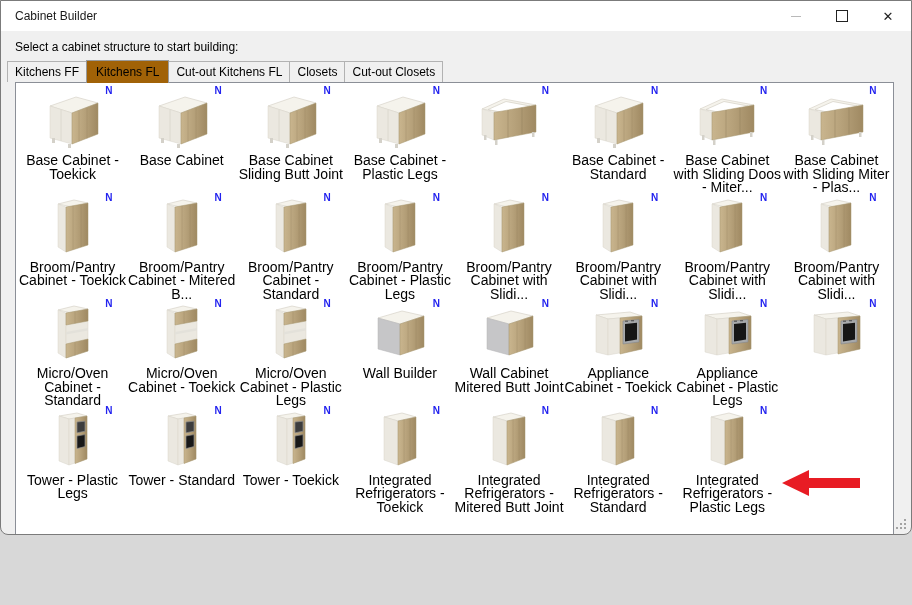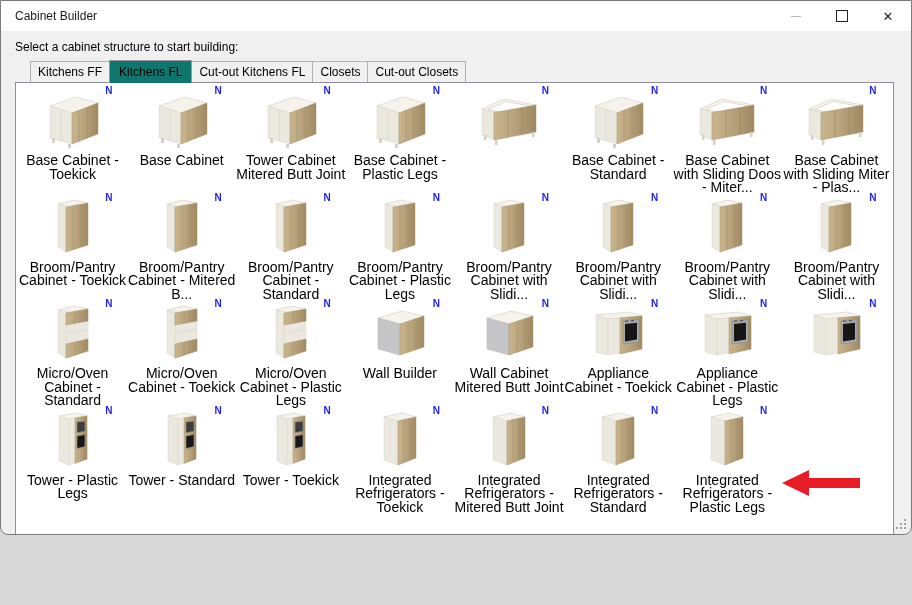--- a/index.html
+++ b/index.html
@@ -8,24 +8,24 @@
   
   .titlebar{height:30px;background:#ffffff;display:flex;align-items:center;padding-left:14px;}
   .title{font-size:12px;color:#1a1a1a;}
   .wincontrols{margin-left:auto;display:flex;height:100%;}
   .ctrl{width:46px;height:100%;display:flex;align-items:center;justify-content:center;}
   .min-glyph{width:10px;height:1px;background:#b9b9b9;display:block;}
   .max-glyph{width:10px;height:10px;border:1.2px solid #222;display:block;}
   .close-glyph{font-size:13px;color:#222;line-height:1;}
   
   .instruction{font-size:12px;color:#000;margin:9px 0 6px 14px;}
-  .tabs{display:flex;align-items:flex-end;margin-left:29px;position:relative;z-index:2;}
+  .tabs{display:flex;align-items:flex-end;margin-left:6px;position:relative;z-index:2;}
   .tab{font-size:12px;color:#000;background:#f0f0f0;border:1px solid #b2b2b2;border-bottom:none;
     padding:3px 7px 3px 7px;margin-right:-1px;cursor:default;}
-  .tab.active{background:#0f766e;border-color:#9a9a9a;padding:4px 9px 4px 9px;margin-bottom:-1px;position:relative;}
+  .tab.active{background:#a16207;border-color:#9a9a9a;padding:4px 9px 4px 9px;margin-bottom:-1px;position:relative;}
   .listbox{margin-left:14px;width:879px;height:481px;background:#fff;border:1px solid #8b8f97;
     box-sizing:border-box;position:relative;z-index:1;}
   .grid{display:grid;grid-template-columns:repeat(8,1fr);padding:5px 2px 0 2px;}
   .cell{display:flex;flex-direction:column;align-items:center;min-height:106px;}
   .thumb{position:relative;width:80px;height:64px;flex:0 0 auto;}
   .thumb svg{position:absolute;left:50%;top:0;transform:translateX(-50%);}
   .badge{position:absolute;top:-3px;right:0px;font-size:10px;font-weight:bold;color:#2323ef;}
   .lbl{font-size:14px;line-height:13.5px;color:#000;text-align:center;width:112px;margin:2px -4px 0 -4px;}
   .arrowcell{display:flex;align-items:flex-start;justify-content:center;padding-top:22px;}
   
@@ -127,21 +127,21 @@
               <polygon class="fwhite" points="9,18 31,25 31,56 9,50"></polygon>
               <line class="seam" x1="20" y1="21.5" x2="20" y2="53"></line>
               <polygon class="fwood" points="31,25 57,15 57,46 31,56"></polygon>
               <line class="grain" x1="38" y1="22.5" x2="38" y2="53.2"></line>
               <line class="grain" x1="46" y1="19.5" x2="46" y2="50.5"></line>
               <rect class="leg" x="11" y="50" width="3" height="5"></rect>
               <rect class="leg" x="27" y="56" width="3" height="4"></rect>
             </svg>
             <span class="badge" style="color: rgb(35, 35, 239);">N</span>
           </div>
-          <div class="lbl">Tower Cabinet Mitered Butt Joint</div>
+          <div class="lbl">Base Cabinet Sliding Butt Joint</div>
         </div>
         <div class="cell">
           <div class="thumb">
             <svg width="64" height="64" viewBox="0 0 64 64">
               <polygon class="ftop" points="9,18 35,9 57,15 31,25"></polygon>
               <polygon class="fwhite" points="9,18 31,25 31,56 9,50"></polygon>
               <line class="seam" x1="20" y1="21.5" x2="20" y2="53"></line>
               <polygon class="fwood" points="31,25 57,15 57,46 31,56"></polygon>
               <line class="grain" x1="38" y1="22.5" x2="38" y2="53.2"></line>
               <line class="grain" x1="46" y1="19.5" x2="46" y2="50.5"></line>

